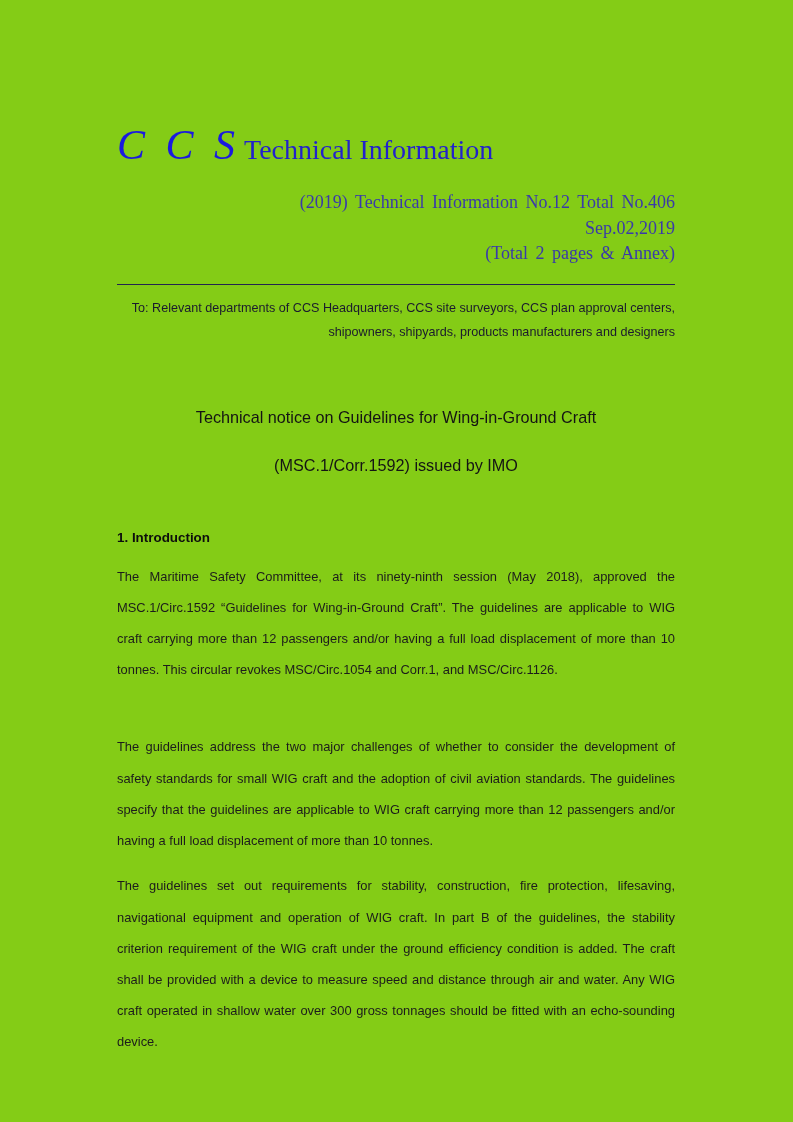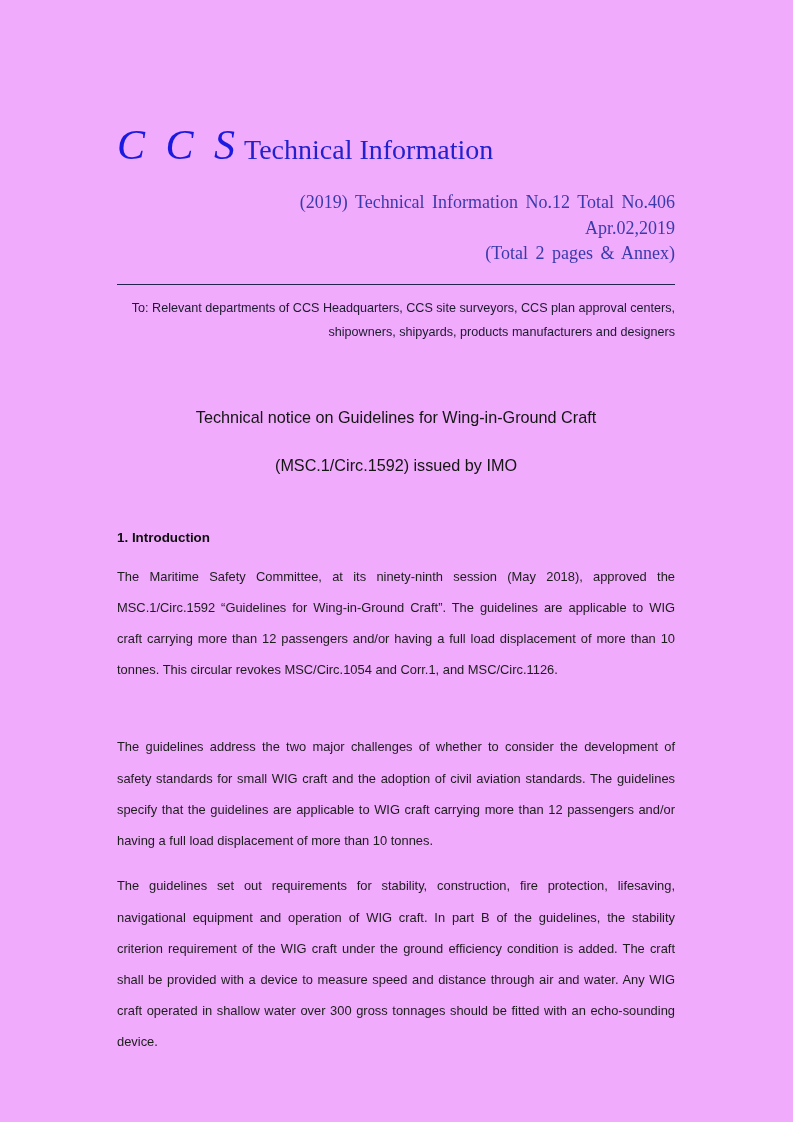--- a/index.html
+++ b/index.html
@@ -10,21 +10,21 @@
 
   body {
     font-family: "Liberation Sans", sans-serif;
     -webkit-font-smoothing: antialiased;
   }
 
   .page {
     position: relative;
     width: 793px;
     height: 1122px;
-    background: #f0abfc;
+    background: #84cc16;
     overflow: hidden;
     box-sizing: border-box;
   }
 
   .content {
     position: absolute;
     left: 117px;
     top: 0;
     width: 558px;
   }
@@ -146,31 +146,31 @@
 
 <div class="page">
   <div class="content">
 
     <div class="masthead">
       <span class="masthead-ccs">C C S</span><span class="masthead-title">Technical Information</span>
     </div>
 
     <div class="meta-block">
       <span class="meta-line meta-line-1">(2019)  Technical  Information  No.12  Total  No.406</span>
-      <span class="meta-line meta-line-2">Apr.02,2019</span>
+      <span class="meta-line meta-line-2">Sep.02,2019</span>
       <span class="meta-line meta-line-3">(Total  2  pages  &amp;  Annex)</span>
     </div>
 
     <hr class="divider">
 
     <div class="recipients">To: Relevant departments of CCS Headquarters, CCS site surveyors, CCS plan approval centers, shipowners, shipyards, products manufacturers and designers</div>
 
     <div class="doc-title">
       <span class="doc-title-line">Technical notice on Guidelines for Wing-in-Ground Craft</span>
-      <span class="doc-title-line">(MSC.1/Circ.1592) issued by IMO</span>
+      <span class="doc-title-line">(MSC.1/Corr.1592) issued by IMO</span>
     </div>
 
     <div class="section">
       <h2 class="section-heading">1. Introduction</h2>
       <p class="para">The Maritime Safety Committee, at its ninety-ninth session (May 2018), approved the MSC.1/Circ.1592 “Guidelines for Wing-in-Ground Craft”. The guidelines are applicable to WIG craft carrying more than 12 passengers and/or having a full load displacement of more than 10 tonnes. This circular revokes MSC/Circ.1054 and Corr.1, and MSC/Circ.1126.</p>
     </div>
 
     <div class="section">
       <p class="para">The guidelines address the two major challenges of whether to consider the development of safety standards for small WIG craft and the adoption of civil aviation standards. The guidelines specify that the guidelines are applicable to WIG craft carrying more than 12 passengers and/or having a full load displacement of more than 10 tonnes.</p>
       <p class="para">The guidelines set out requirements for stability, construction, fire protection, lifesaving, navigational equipment and operation of WIG craft. In part B of the guidelines, the stability criterion requirement of the WIG craft under the ground efficiency condition is added. The craft shall be provided with a device to measure speed and distance through air and water. Any WIG craft operated in shallow water over 300 gross tonnages should be fitted with an echo-sounding device.</p>

